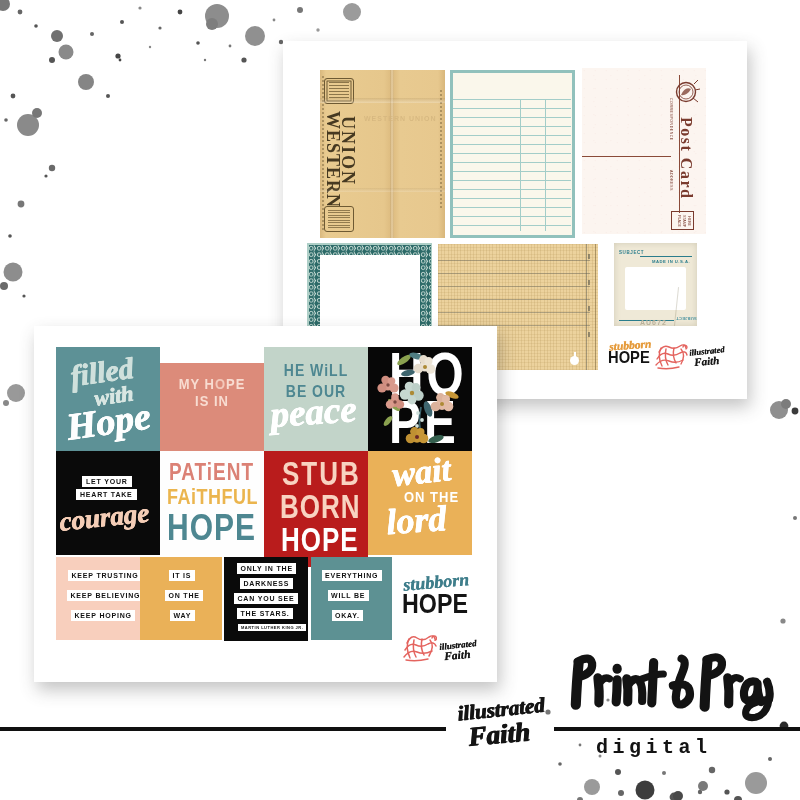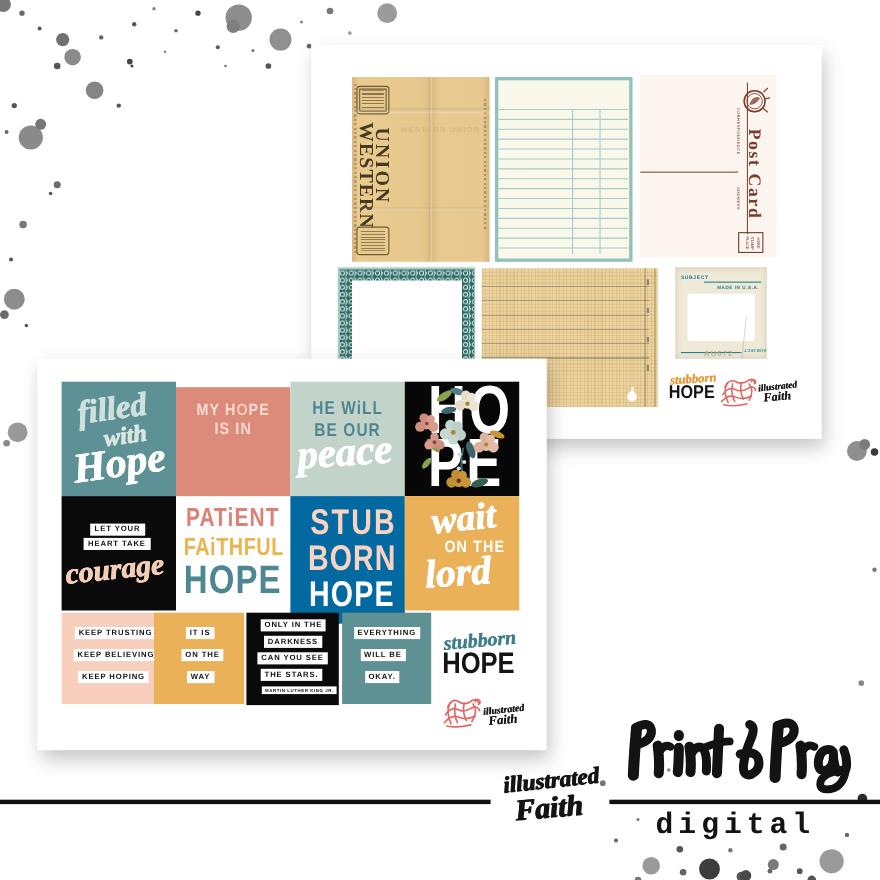--- a/index.html
+++ b/index.html
@@ -251,21 +251,21 @@
 </div>
 
 <div class="sheet" id="sheet1" style="left:34px;top:326px;width:463px;height:356px;"></div>
 
 <div class="card" style="left:56px;top:347px;width:104px;height:104px;background:#5d9196;">
   <div class="script thick" style="position:absolute;left:14px;top:8px;font-size:30px;color:#cfe0dc;transform:rotate(-8deg);">filled</div>
   <div class="script thick" style="position:absolute;left:38px;top:36px;font-size:22px;color:#d8e6e2;transform:rotate(-8deg);">with</div>
   <div class="script thick" style="position:absolute;left:10px;top:52px;font-size:38px;color:#fdfefe;transform:rotate(-8deg);">Hope</div>
 </div>
 
-<div class="card" style="left:160px;top:352px;width:104px;height:104px;background:#dc8b7a;">
+<div class="card" style="left:160px;top:363px;width:104px;height:104px;background:#dc8b7a;">
   <div style="position:absolute;left:0;top:14px;width:104px;text-align:center;color:#f8dcd1;font-weight:bold;font-size:13px;letter-spacing:1px;line-height:15px;transform:scaleY(1.15);">MY H<span style="color:#f3c9bb;">O</span>PE<br>IS IN</div>
 </div>
 
 <div class="card" style="left:264px;top:347px;width:104px;height:104px;background:#c2d4c9;">
   <div style="position:absolute;left:0;top:17px;width:104px;text-align:center;color:#4e8791;font-weight:bold;font-size:14px;letter-spacing:1px;line-height:17px;transform:scaleY(1.2);">HE WiLL<br>BE OUR</div>
   <div class="script thick" style="position:absolute;left:6px;top:43px;font-size:37px;color:#fff;transform:rotate(-4deg);">peace</div>
 </div>
 
 <div class="card" style="left:368px;top:347px;width:104px;height:104px;background:#070707;">
   <div style="position:absolute;left:21px;top:3px;width:90px;color:#fff;font-weight:bold;font-size:62px;line-height:48px;letter-spacing:4px;font-family:'Liberation Sans',sans-serif;transform:scale(.77,1);transform-origin:0 0;">HO<br>PE</div>
@@ -348,21 +348,21 @@
   <div class="strip" style="position:absolute;left:20px;top:38px;font-size:7px;padding:2px 4px;">HEART TAKE</div>
   <div class="script thick" style="position:absolute;left:3px;top:51px;font-size:27px;color:#f4cdb6;transform:rotate(-6deg);">courage</div>
 </div>
 
 <div class="card" style="left:160px;top:451px;width:104px;height:104px;background:#fefefe;">
   <div style="position:absolute;left:9px;top:10px;font-size:19px;font-weight:bold;letter-spacing:1px;color:#db8175;transform:scaleY(1.25);">PATiENT</div>
   <div style="position:absolute;left:7px;top:36px;font-size:18px;font-weight:bold;letter-spacing:.5px;color:#ebb54e;transform:scaleY(1.25);">FAiTHFUL</div>
   <div style="position:absolute;left:7px;top:60px;font-size:30px;font-weight:bold;letter-spacing:1px;color:#4e8791;transform:scaleY(1.2);">HOPE</div>
 </div>
 
-<div class="card" style="left:264px;top:451px;width:104px;height:116px;background:#0369a1;">
+<div class="card" style="left:264px;top:451px;width:104px;height:116px;background:#b91c1c;">
   <div style="position:absolute;left:18px;top:8px;font-size:26px;font-weight:bold;letter-spacing:2px;color:#f8d3c1;transform:scaleY(1.25);">STUB</div>
   <div style="position:absolute;left:16px;top:41px;font-size:26px;font-weight:bold;letter-spacing:1px;color:#f8d3c1;transform:scaleY(1.25);">BORN</div>
   <div style="position:absolute;left:17px;top:74px;font-size:26px;font-weight:bold;letter-spacing:1px;color:#ffffff;transform:scaleY(1.25);">HOPE</div>
 </div>
 
 <div class="card" style="left:368px;top:451px;width:104px;height:104px;background:#eab158;">
   <div class="script thick" style="position:absolute;left:24px;top:2px;font-size:34px;color:#fff;transform:rotate(-6deg);">wait</div>
   <div style="position:absolute;left:36px;top:38px;font-size:13px;font-weight:bold;letter-spacing:1px;color:#fff;transform:scaleY(1.15);">ON THE</div>
   <div class="script thick" style="position:absolute;left:18px;top:48px;font-size:36px;color:#fff;transform:rotate(-4deg);">lord</div>
 </div>
@@ -447,18 +447,18 @@
     <path d="M167 30 Q169 44 168 57" stroke-width="9.5"></path>
     <path d="M168 37 Q173 27 180 31" stroke-width="7.5"></path>
 
     <path d="M196 34 Q186 32 184 44 Q183 56 192 53 Q199 50 198 36 Q198 48 202 55" stroke-width="8.5"></path>
 
     <path d="M208 34 Q212 44 210 52" stroke-width="8.5"></path>
     <path d="M210 52 Q208 68 196 71 Q184 73 186 64 Q188 56 210 52" stroke-width="7.5"></path>
   </g>
 </svg>
 
-<div class="abs" style="left:596px;top:736px;font-family:'Liberation Mono',monospace;font-size:27px;font-weight:bold;color:#131313;letter-spacing:4.5px;">digital</div>
+<div class="abs" style="left:596px;top:736px;font-family:'Liberation Mono',monospace;font-size:20px;font-weight:bold;color:#131313;letter-spacing:4.5px;">digital</div>
 
 <div class="abs" style="left:456px;top:697px;width:94px;height:56px;">
   <div class="script" style="position:absolute;left:1px;top:0px;font-size:21px;color:#141414;transform:rotate(-6deg);font-weight:bold;text-shadow:1px 0 #141414,0 .5px #141414;">illustrated</div>
   <div class="script" style="position:absolute;left:12px;top:22px;font-size:27px;color:#141414;transform:rotate(-5deg);font-weight:bold;text-shadow:1.2px 0 #141414,0 .6px #141414;">Faith</div>
 </div>
 
 </body></html>

